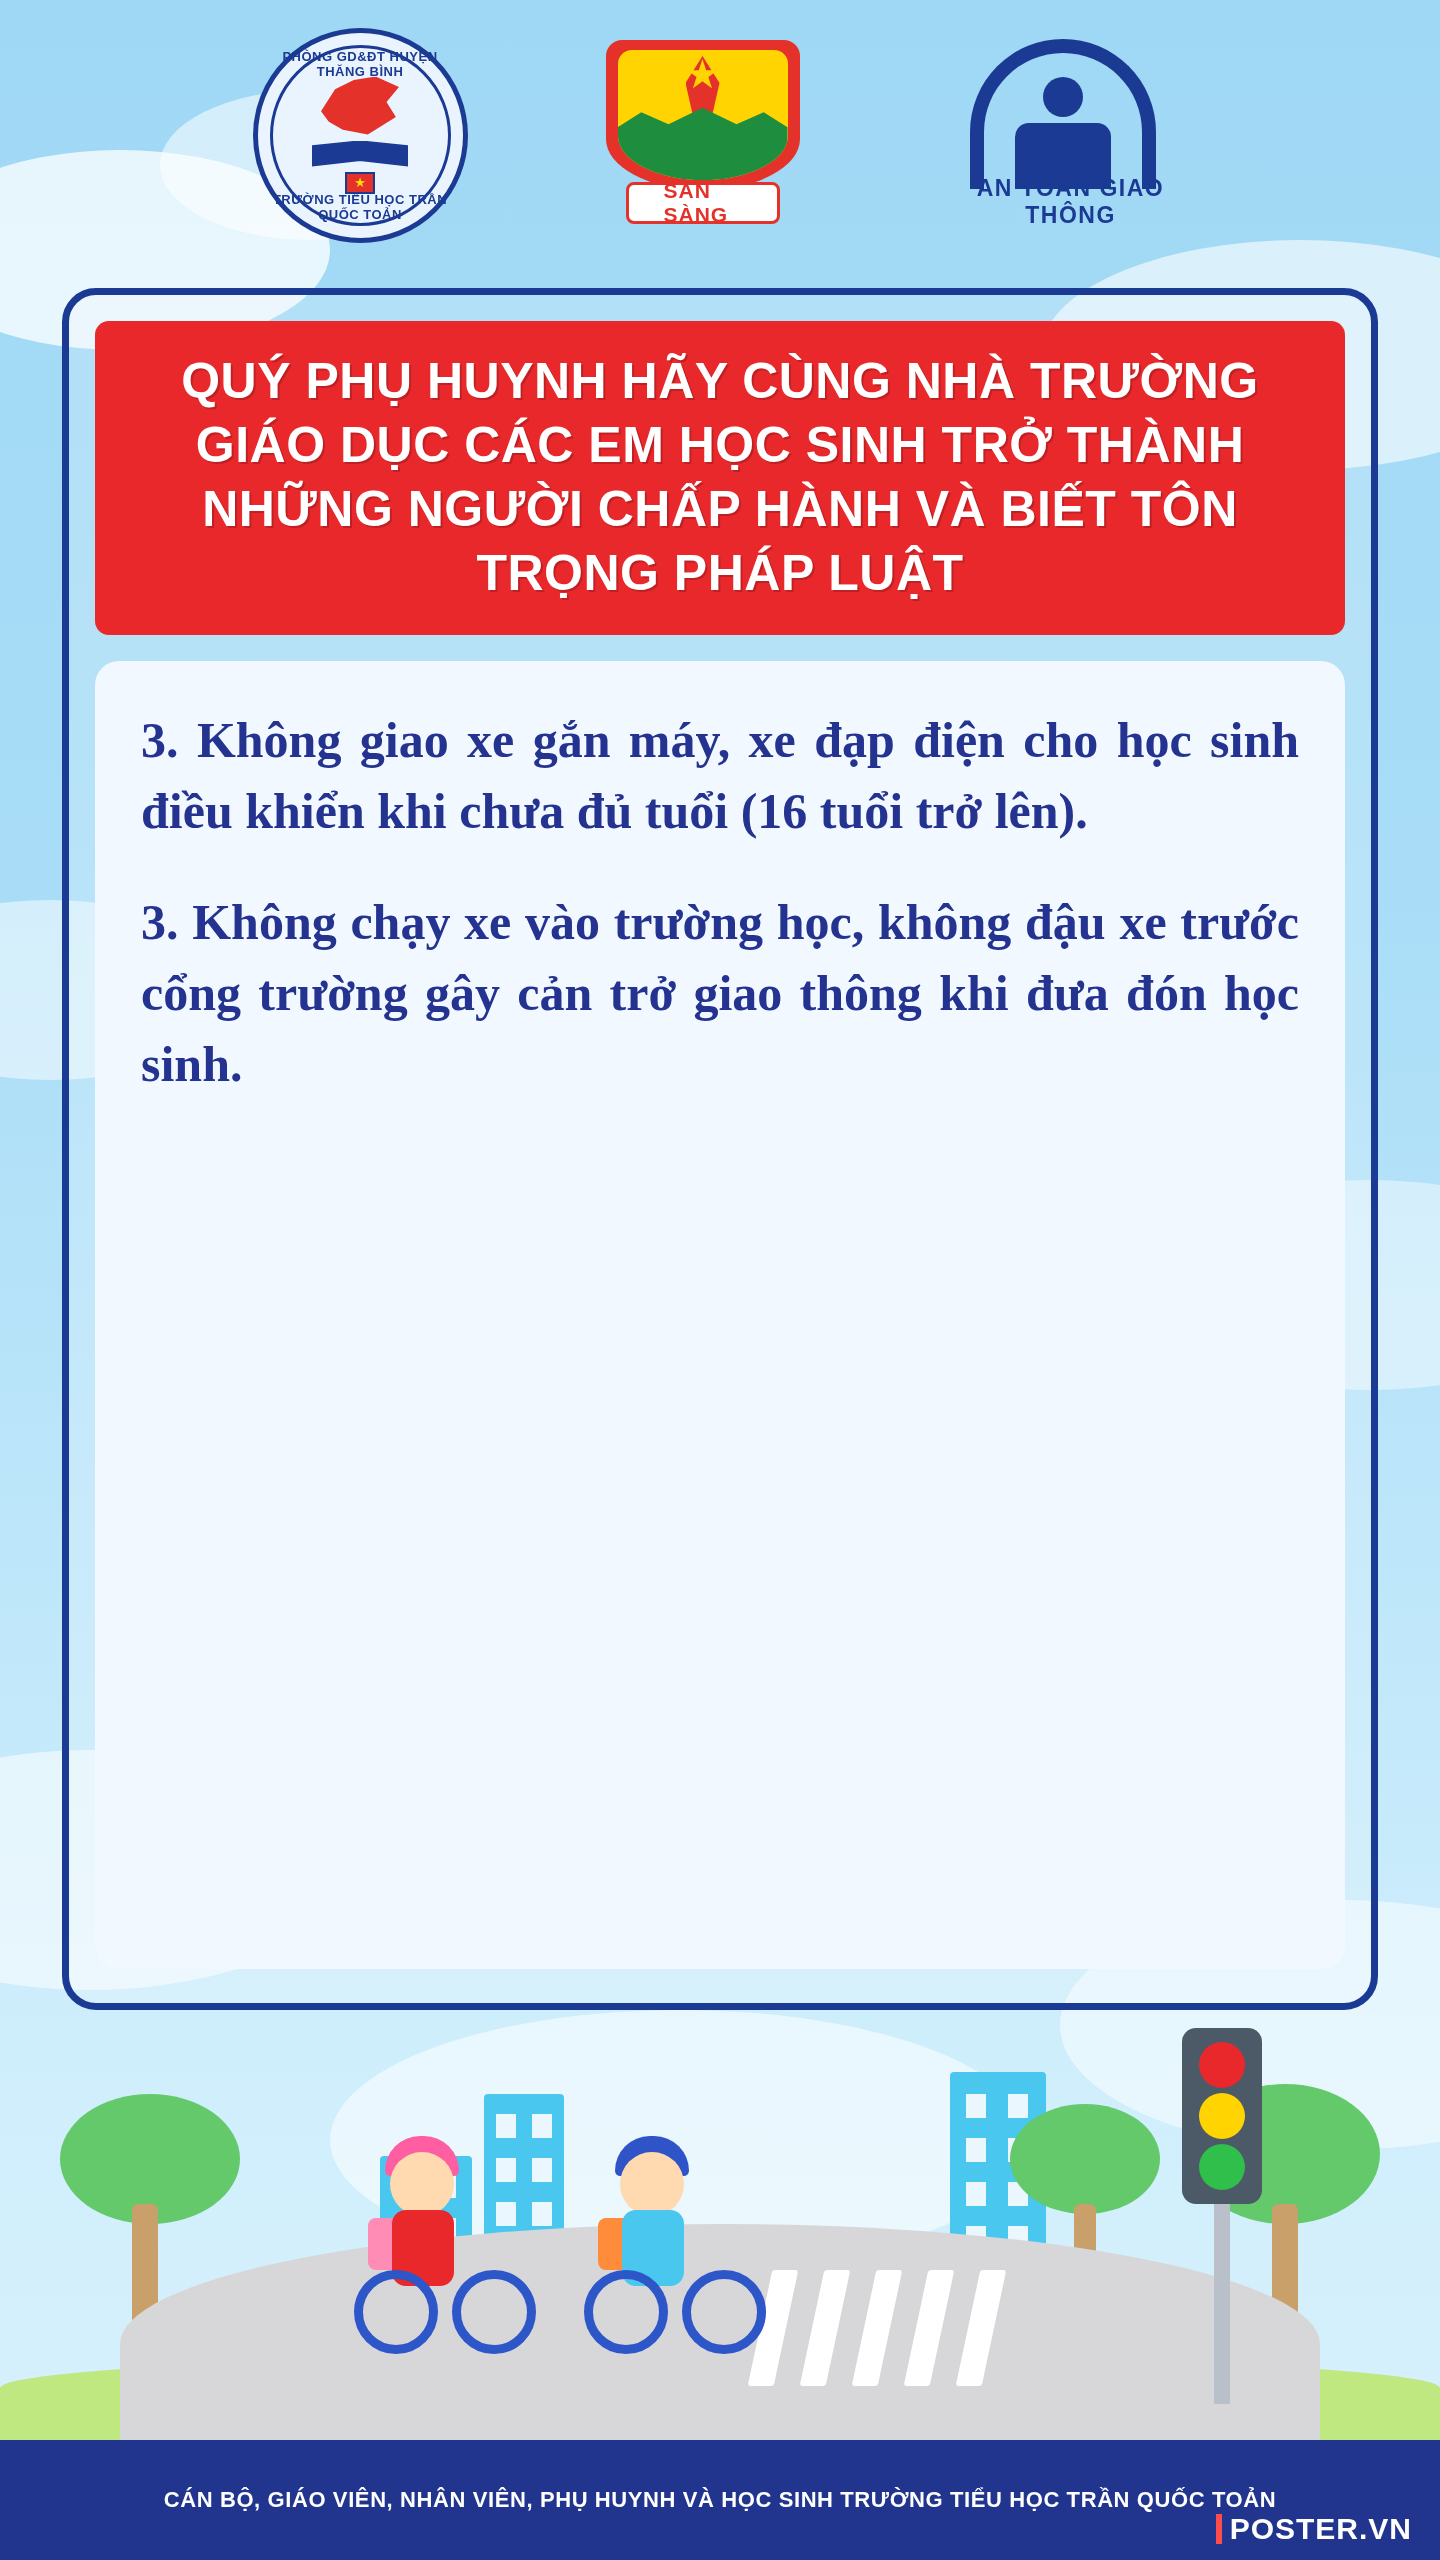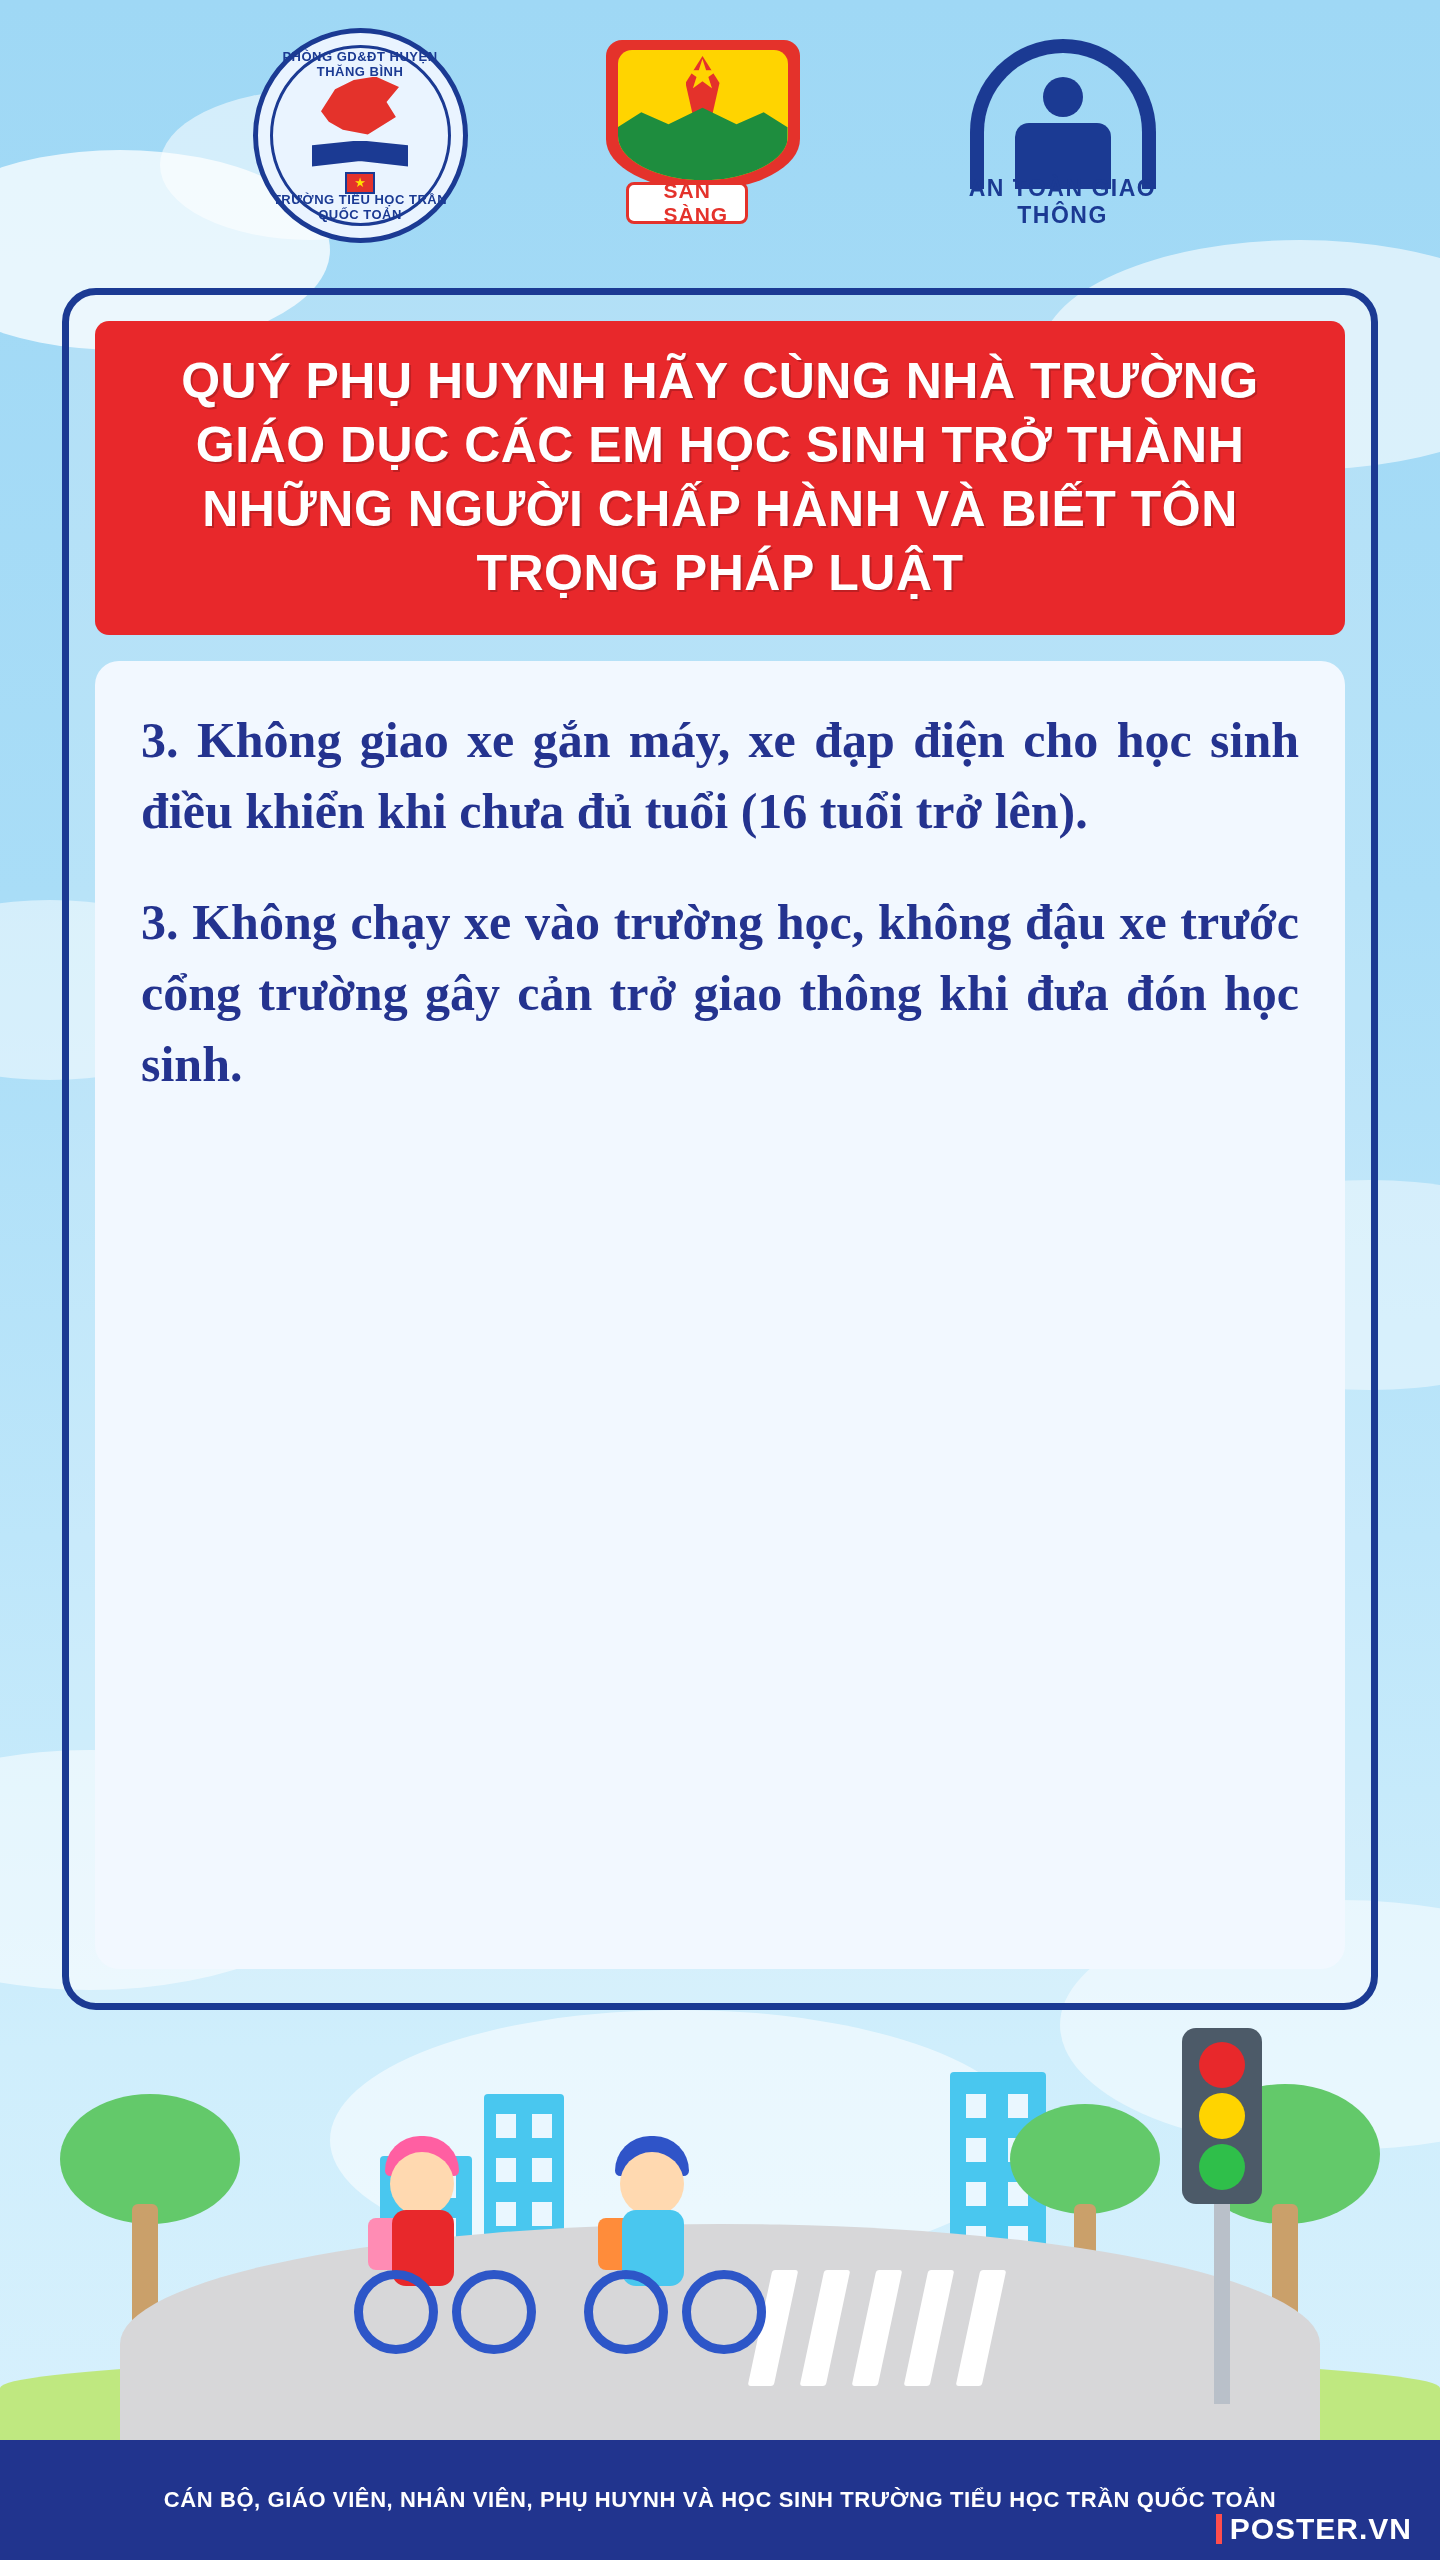--- a/index.html
+++ b/index.html
@@ -96,21 +96,21 @@
   .ss-torch {
     position:absolute; left: 50%; top: 6px; transform: translateX(-50%);
     width: 34px; height: 60px; background: #e4322b;
     clip-path: polygon(50% 0, 100% 45%, 78% 100%, 22% 100%, 0 45%);
   }
   .ss-star {
     position:absolute; left: 50%; top: 14px; transform: translateX(-50%);
     color: #ffd400; font-size: 40px; line-height: 1;
   }
   .ss-ribbon {
-    position:absolute; left: 38px; bottom: 6px; width: 122px; height: 42px;
+    position:absolute; left: 38px; bottom: 6px; width: 154px; height: 42px;
     background: #ffffff; border: 3px solid #e4322b; border-radius: 8px;
     display:flex; align-items:center; justify-content:center;padding-left:35px;
   }
   .ss-ribbon span { color:#e4322b; font-weight: bold; font-size: 21px; letter-spacing: 1px; }
 
   
   .atgt { width: 250px; height: 200px; position: relative; }
   .atgt-arch {
     position:absolute; left: 32px; top: 4px; width: 186px; height: 150px;
     border: 14px solid #1b3a93;
@@ -121,21 +121,21 @@
     position:absolute; left: 50%; transform: translateX(-50%);
     top: 42px; width: 40px; height: 40px; border-radius: 50%;
     background: #1b3a93;
   }
   .atgt-person-body {
     position:absolute; left: 50%; transform: translateX(-50%);
     top: 88px; width: 96px; height: 66px; background: #1b3a93;
     border-radius: 14px 14px 0 0;
   }
   .atgt-label {
-    position:absolute; left: 0; bottom: 6px; width: 100%;
+    position:absolute; left: 8px; bottom: 6px; width: 100%;
     text-align: center; color: #1b3a93; font-weight: bold;
     font-size: 23px; letter-spacing: 1.5px;
   }
 
   
   .frame {
     position: absolute; left: 62px; top: 288px;
     width: 1316px; height: 1722px;
     border: 7px solid #1b3a93;
     border-radius: 34px;

